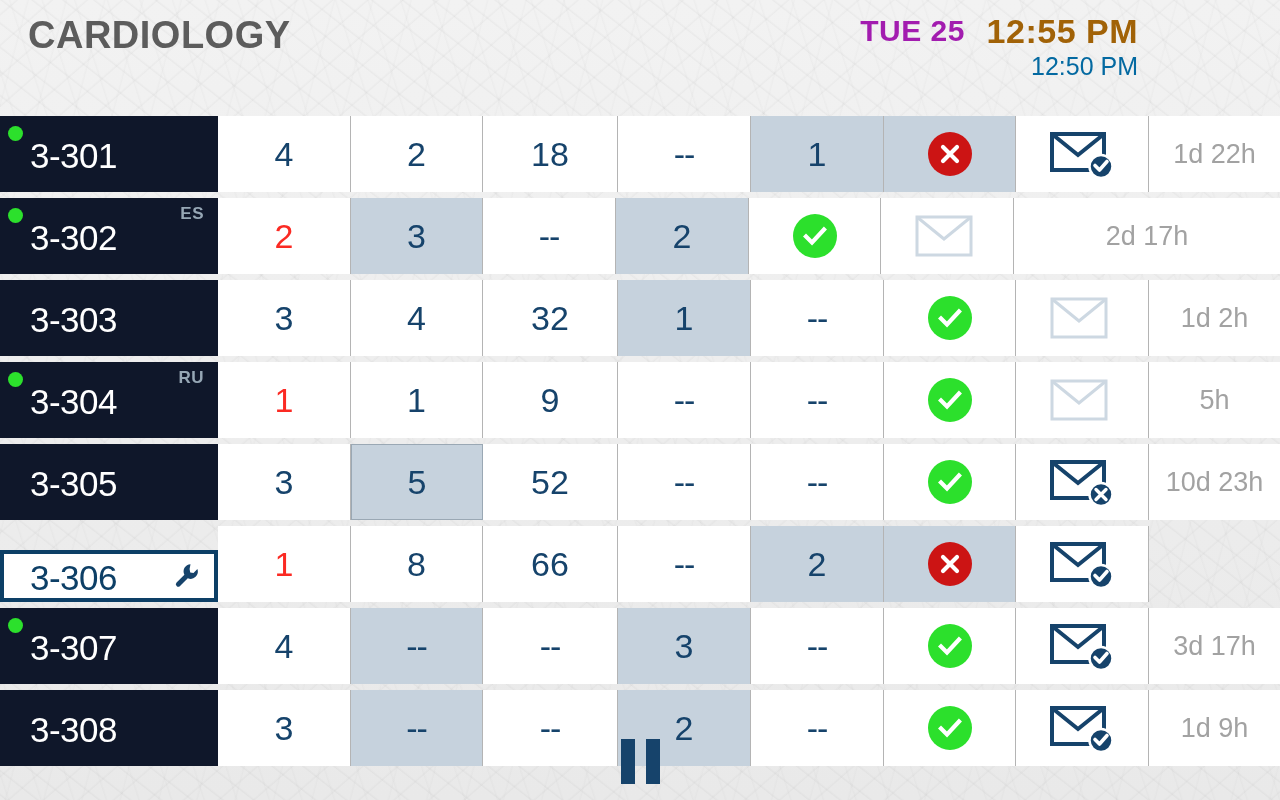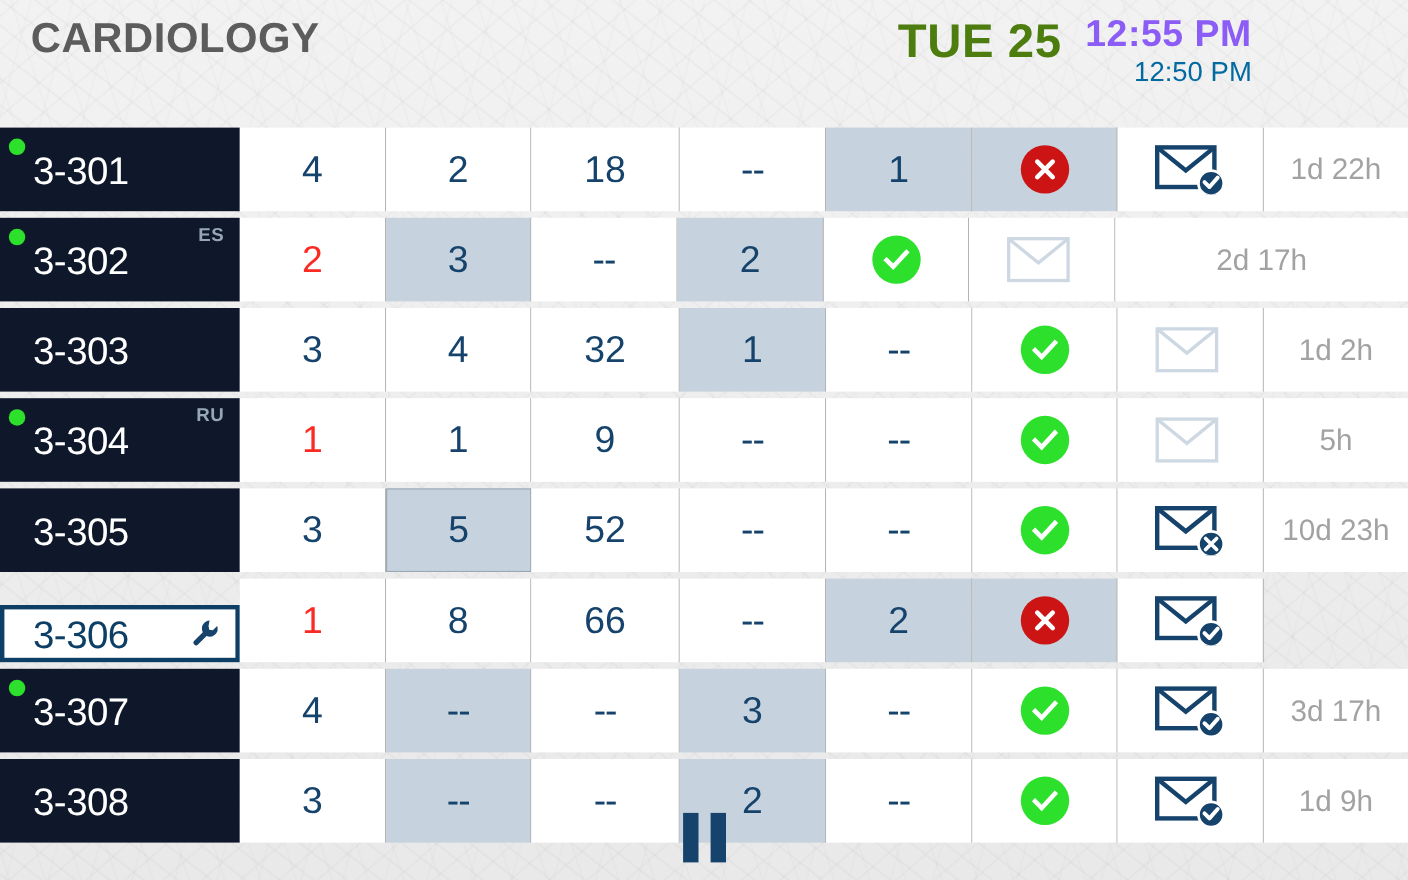--- a/index.html
+++ b/index.html
@@ -50,32 +50,32 @@
     top: 14px;
     font-size: 38px;
     font-weight: bold;
     letter-spacing: 0.5px;
     color: #5c5c5c;
   }
   .hdr-date {
     position: absolute;
     right: 195px;
     top: 14px;
-    font-size: 43px;
+    font-size: 30px;
     font-weight: bold;
-    color: #4d7c0f;
+    color: #a21caf;
     letter-spacing: 0.5px;
   }
   .hdr-clock {
     position: absolute;
     right: 22px;
     top: 12px;
     font-size: 34px;
     font-weight: bold;
-    color: #8b5cf6;
+    color: #a16207;
     letter-spacing: 0.5px;
   }
   .hdr-subclock {
     position: absolute;
     right: 22px;
     top: 52px;
     font-size: 25px;
     color: #0369a1;
   }
 

